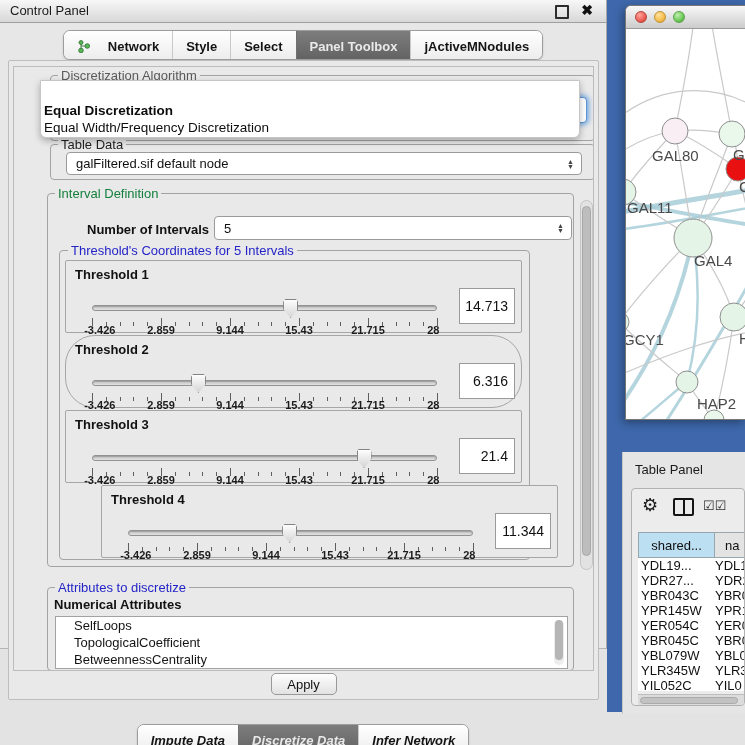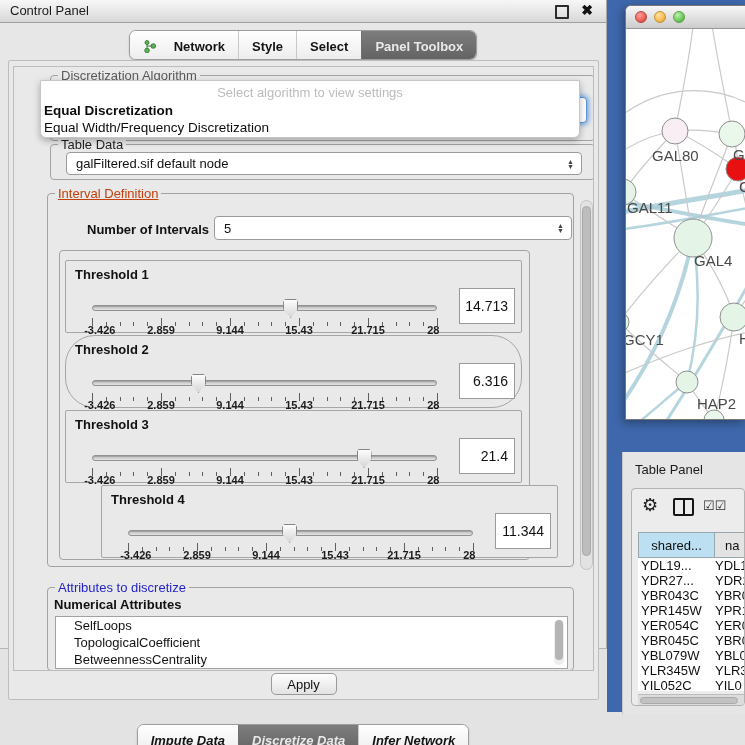--- a/index.html
+++ b/index.html
@@ -28,21 +28,21 @@
 
   
   #main{position:absolute;left:8px;top:60px;width:591px;height:640px;background:#e9e9e9;
         border:1px solid #bdbdbd;border-radius:2px;box-sizing:border-box;}
   #inner{position:absolute;left:4px;top:5px;width:581px;height:605px;border:1px solid #bcbcbc;
         background:#e9e9e9;overflow:hidden;box-sizing:border-box;}
 
   .grp{position:absolute;border:1px solid #a3a3a3;border-radius:4px;box-sizing:border-box;}
   .grp-label{position:absolute;font-size:13px;background:#e9e9e9;padding:0 3px;z-index:2;white-space:nowrap;}
   .lbl-gray{color:#5a5a5a;}
-  .lbl-green{color:#c2410c;text-decoration:underline;}
+  .lbl-green{color:#15803d;}
   .lbl-blue{color:#2424c8;}
 
   .combo{position:absolute;background:#fff;border:1px solid #9b9b9b;border-radius:4px;
          font-size:13px;color:#111;box-sizing:border-box;display:flex;align-items:center;
          padding-left:9px;}
   .combo .stepper{position:absolute;right:7px;top:0;bottom:0;display:flex;flex-direction:column;
          justify-content:center;line-height:5px;font-size:7px;color:#444;}
   .combo.focus{border-color:#5a96d6;box-shadow:0 0 5px 2px rgba(96,156,222,.85);}
 
   
@@ -158,37 +158,39 @@
         </div>
         <div class="tab">
             <span>Style</span>
           </div>
         <div class="tab">
             <span>Select</span>
           </div>
         <div class="tab sel">
             <span>Panel Toolbox</span>
           </div>
+        <div class="tab">
+            <span>jActiveMNodules</span>
+          </div>
       </div>
     </div>
 
     <div id="main">
       <div id="inner">
 
         <div class="grp" style="left:36px;top:8px;width:545px;height:66px;"></div>
         <span class="grp-label lbl-gray" style="left:44px;top:1px;">Discretization Algorithm</span>
         <div class="combo focus" style="left:48px;top:30px;width:525px;height:26px;">
           <span class="stepper">
               <span>▲</span>
               <span>▼</span>
             </span>
         </div>
 
         <div id="popup">
-          <div class="hint">Select algorithm to view settings</div>
           <div class="opt hl">Equal Discretization</div>
           <div class="opt o2">Equal Width/Frequency Discretization</div>
         </div>
 
         <div class="grp" style="left:36px;top:77px;width:545px;height:36px;"></div>
         <span class="grp-label" style="left:44px;top:70px;color:#222;">Table Data</span>
         <div class="combo" style="left:52px;top:85px;width:516px;height:23px;">
           <span>galFiltered.sif default node</span>
           <span class="stepper">
               <span>▲</span>
@@ -202,20 +204,21 @@
         <span class="nlabel" style="left:73px;top:155px;">Number of Intervals</span>
         <div class="combo" style="left:200px;top:149px;width:358px;height:24px;">
           <span>5</span>
           <span class="stepper">
               <span>▲</span>
               <span>▼</span>
             </span>
         </div>
 
         <div class="grp" style="left:45px;top:183px;width:471px;height:310px;"></div>
+        <span class="grp-label lbl-blue" style="left:54px;top:176px;">Threshold's Coordinates for 5 Intervals</span>
 
         <div class="tbox" style="top:193px;">
           <span class="tlabel">Threshold 1</span>
           <div class="slider-area">
             <div class="track"></div>
             <div class="sl-handle" style="left: calc(57.72% - 8px);"></div>
           </div>
           <div class="ticks">
               <div class="tick major" style="left: 0%;"></div>
               <div class="tick" style="left: 4%;"></div>

